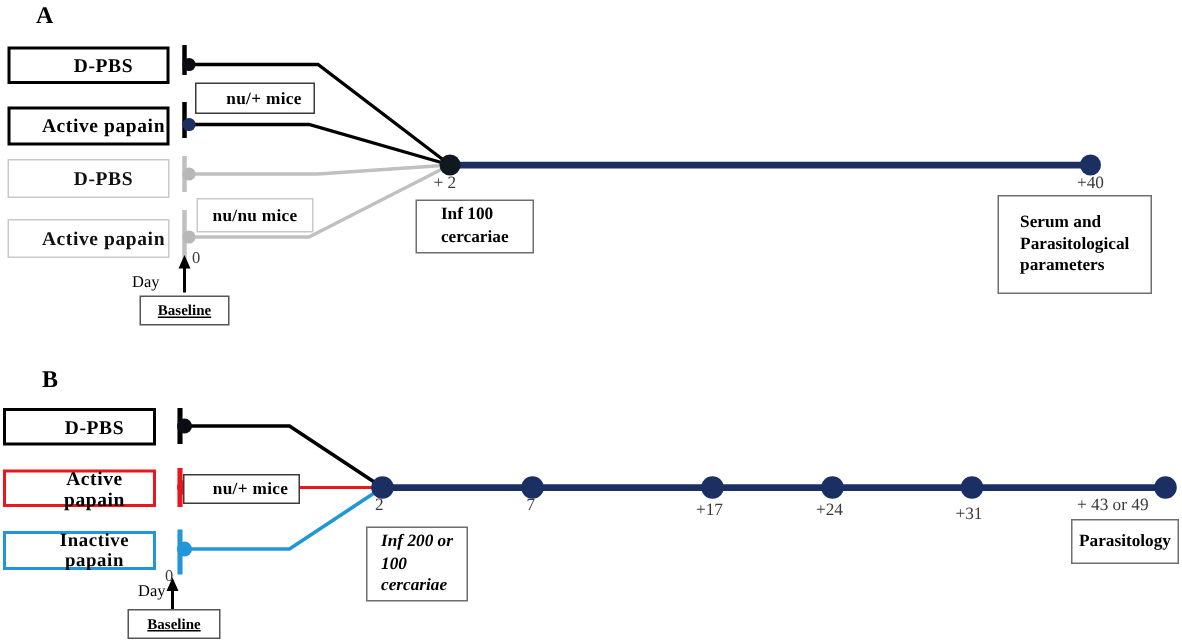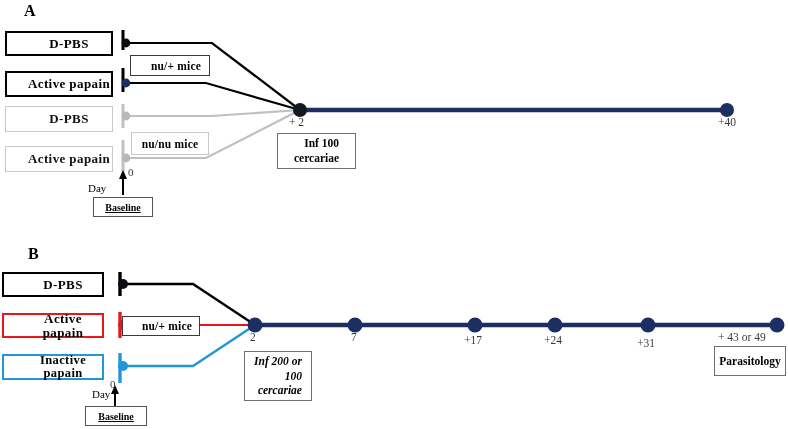--- a/index.html
+++ b/index.html
@@ -71,21 +71,21 @@
     position: absolute;
     box-sizing: border-box;
     display: flex;
     align-items: center;
     justify-content: center;
     background: #ffffff;
     border: 1.3px solid #6f6f6f;
     font-weight: bold;
     font-size: 11.5px;
     color: #000000;
-    text-align: right;
+    text-align: left;
     line-height: 1.28;
     padding: 14px 4px;
   }
   .baseline-box {
     position: absolute;
     box-sizing: border-box;
     display: flex;
     align-items: center;
     justify-content: center;
     background: #ffffff;
@@ -183,20 +183,23 @@
 
   <div class="zero-label" style="left:128px; top:166px;">0</div>
   <div class="axis-label" style="left:88px; top:182px;">Day</div>
   <div class="baseline-box" style="left:93px; top:197px; width:60px; height:20px;">Baseline</div>
 
   <div class="tick-label" style="left:289px; top:116px;">+ 2</div>
   <div class="note-box" style="left:277px; top:133px; width:79px; height:36px; white-space:pre-line;">Inf 100
 cercariae</div>
 
   <div class="tick-label" style="left:718px; top:116px;">+40</div>
+  <div class="note-box" style="left:665px; top:130px; width:103px; height:66px; white-space:pre-line;">Serum and
+Parasitological
+parameters</div>
 
   <div class="panel-letter" style="left:28px; top:245px;">B</div>
 
   <div class="tx-box black" style="left:2px; top:272px; width:102px; height:25px;">D-PBS</div>
   <div class="tx-box red" style="left:2px; top:313px; width:102px; height:25px;">Active  papain</div>
   <div class="tx-box blue" style="left:2px; top:354px; width:102px; height:26px; font-size:12.5px;">Inactive  papain</div>
 
   <div class="mice-box black" style="left:122px; top:316px; width:78px; height:20px;">nu/+  mice</div>
 
   <div class="zero-label" style="left:110px; top:378px;">0</div>

